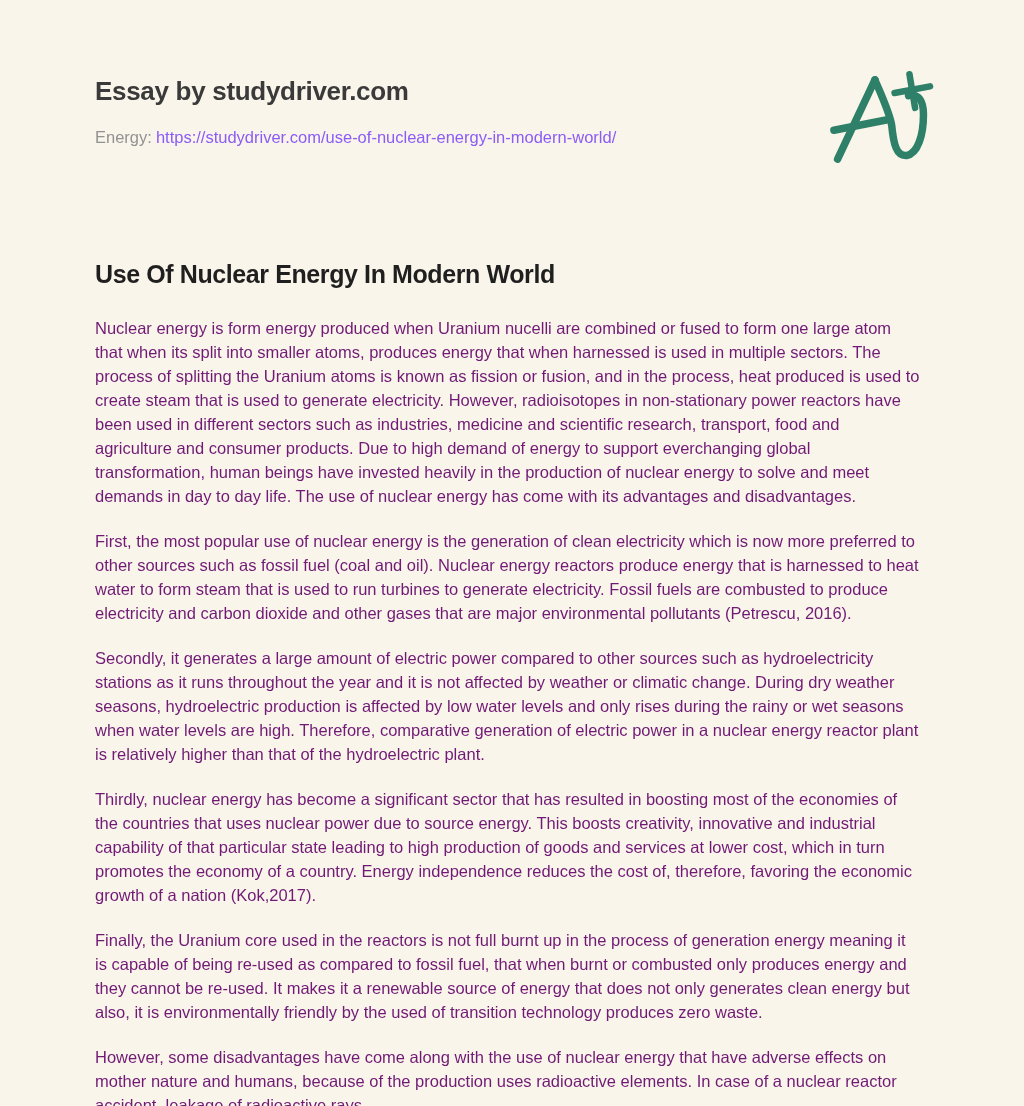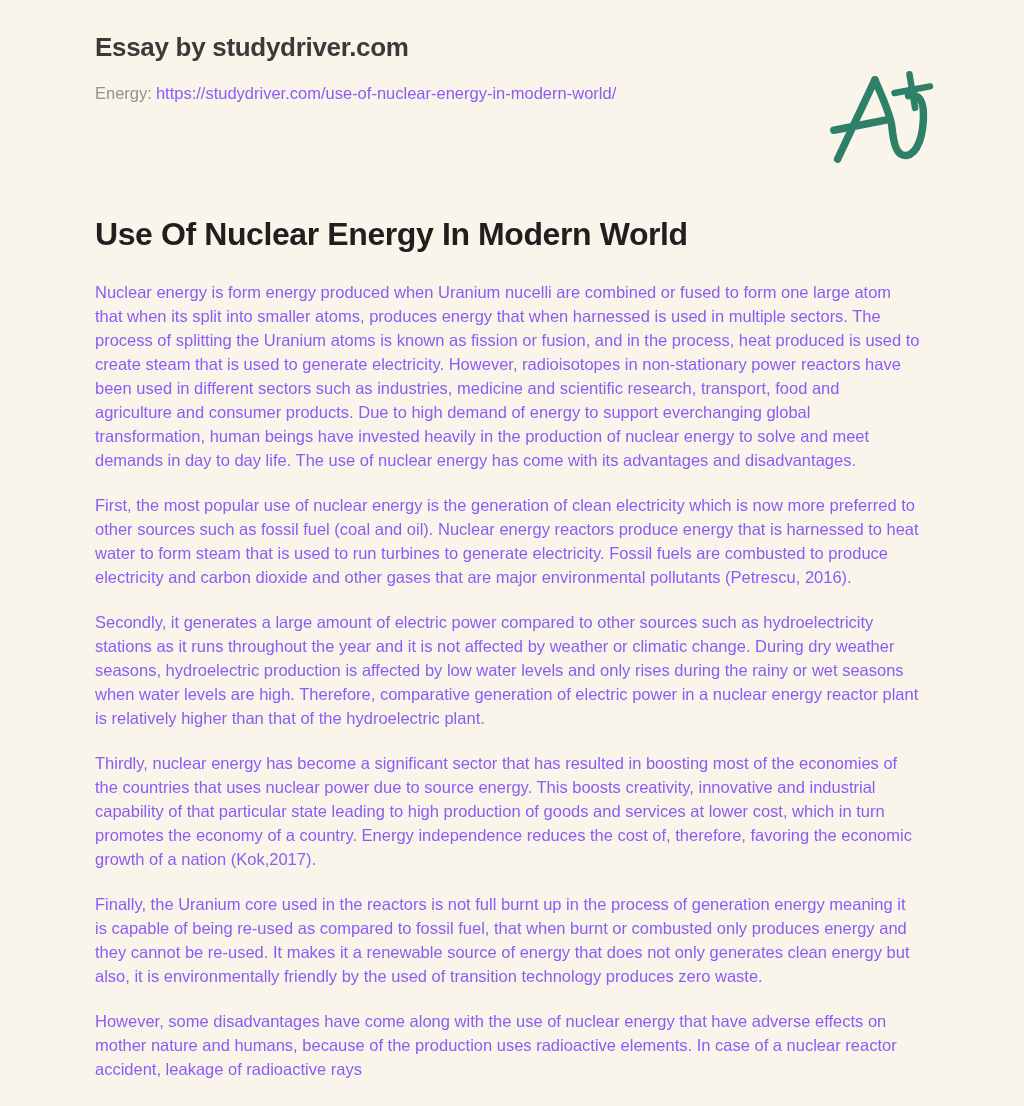--- a/index.html
+++ b/index.html
@@ -16,21 +16,21 @@
   }
   .page {
     position: relative;
     width: 834px;
     margin: 0 auto;
     padding: 0 95px;
     box-sizing: content-box;
   }
   .brand-title {
     margin: 0;
-    padding-top: 32px;
+    padding-top: 76px;
     font-size: 26px;
     font-weight: 700;
     letter-spacing: -0.3px;
     color: #3a3a3a;
   }
   .source-line {
     margin-top: 21px;
     font-size: 16.5px;
     color: #929292;
   }
@@ -42,33 +42,33 @@
   .logo {
     position: absolute;
     top: 64px;
     left: 825px;
     width: 126px;
     height: 112px;
   }
   .article-title {
     margin: 0;
     padding-top: 113px;
-    font-size: 32px;
+    font-size: 25px;
     font-weight: 700;
     letter-spacing: -0.4px;
     color: #1f1f1f;
   }
   .article-body {
     margin-top: 27px;
   }
   .article-body p {
     margin: 0 8px 21px 0;
     font-size: 16.5px;
     line-height: 24px;
-    color: #8b5cf6;
+    color: #701a75;
   }
 </style>
 </head>
 <body>
 
 <div class="page">
 
   <div class="logo">
     <svg viewBox="0 0 130 120" width="126" height="112" fill="none" stroke="#2e8069" stroke-linecap="round" stroke-linejoin="round">
 

